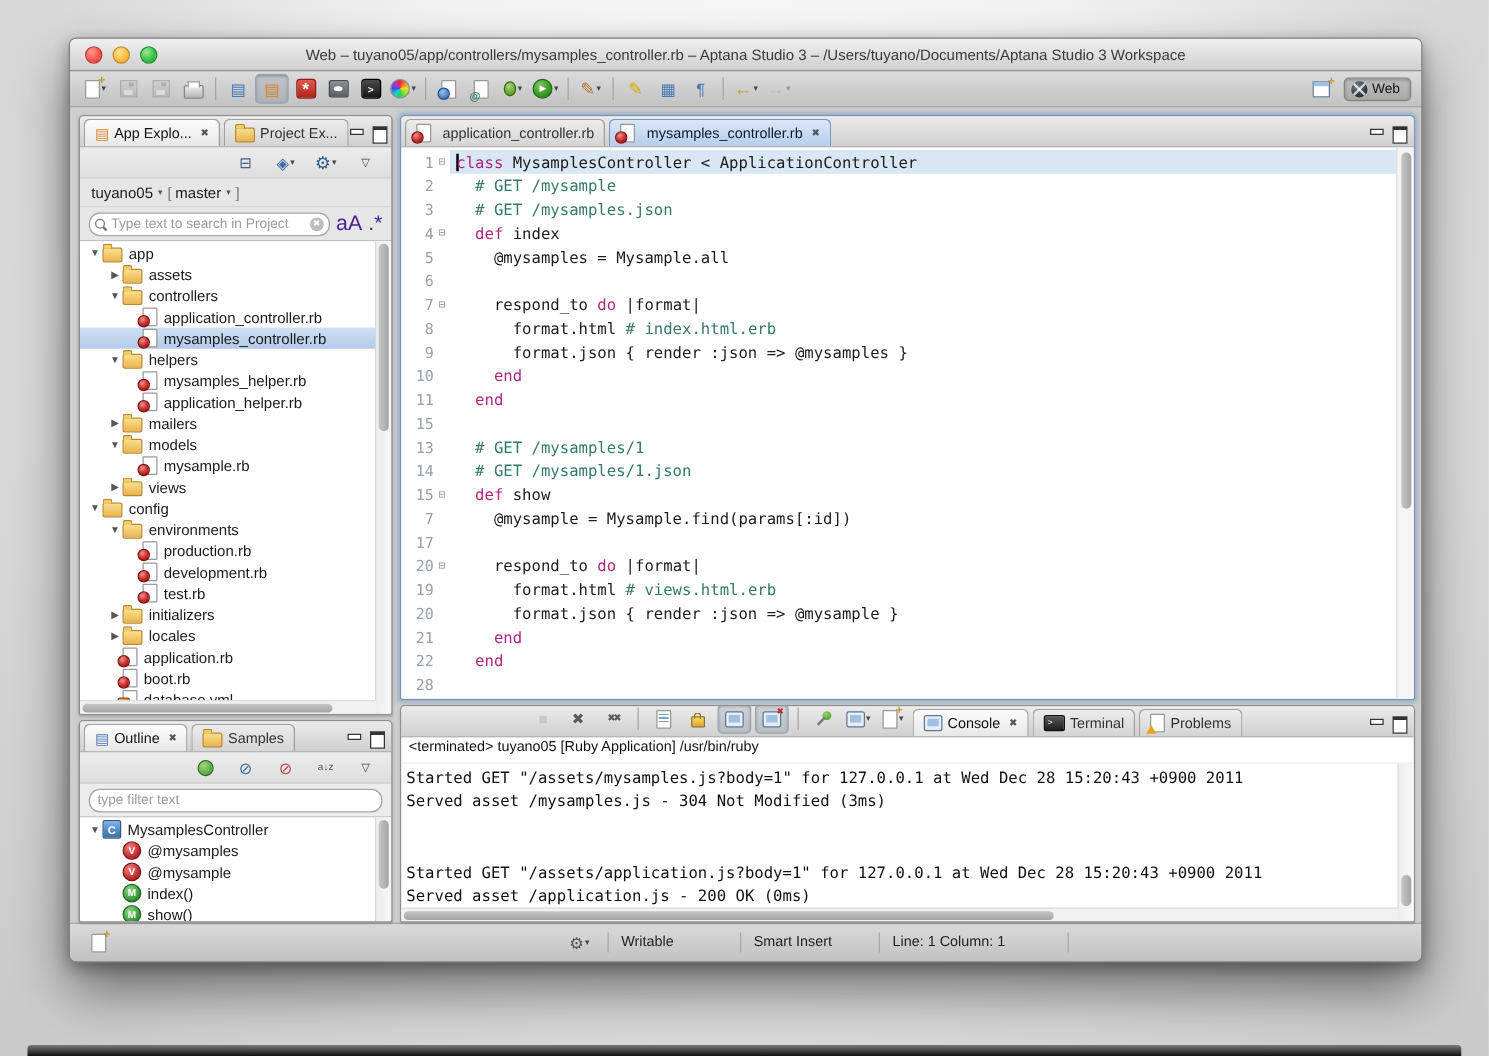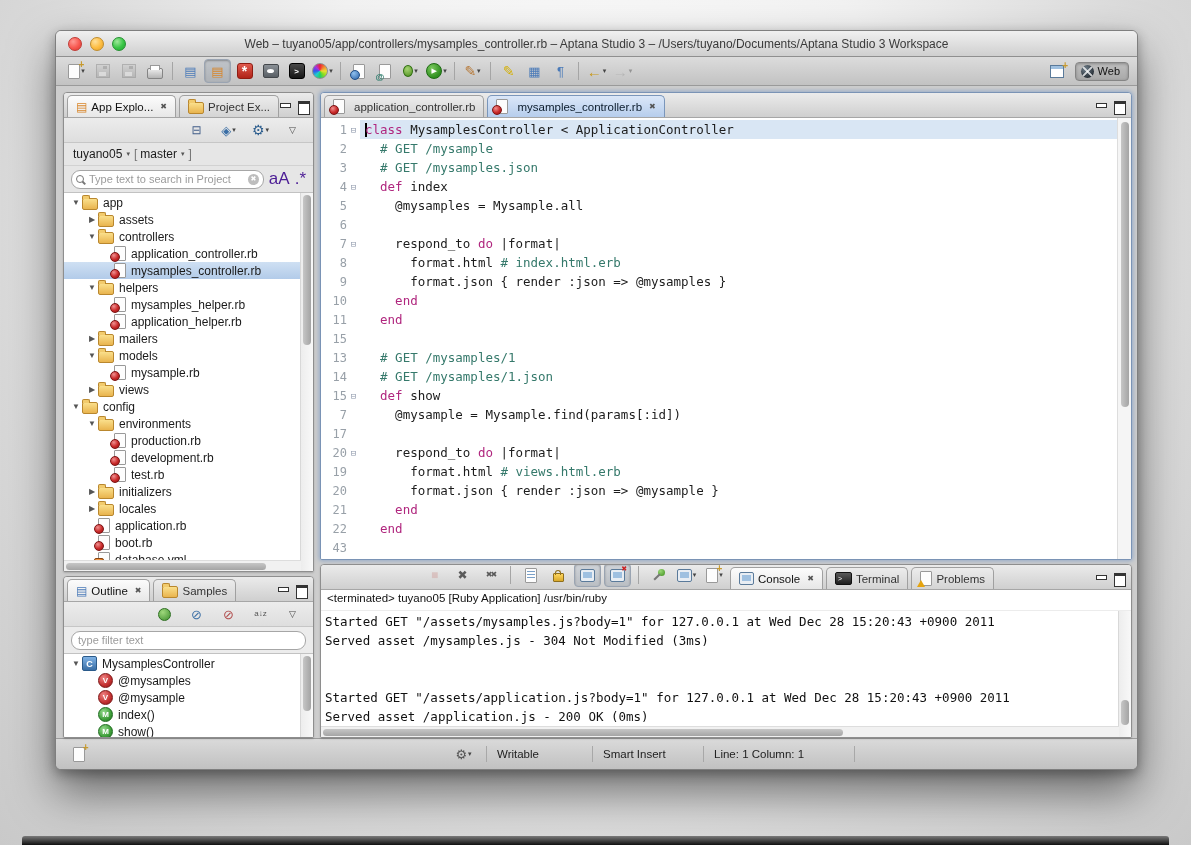--- a/index.html
+++ b/index.html
@@ -688,21 +688,21 @@
               <span class="lnum">21</span>
               <span class="lfold"></span>
               <span class="lcode"><span class="tok-p">    </span><span class="tok-k">end</span></span>
             </div>
             <div class="crow">
               <span class="lnum">22</span>
               <span class="lfold"></span>
               <span class="lcode"><span class="tok-p">  </span><span class="tok-k">end</span></span>
             </div>
             <div class="crow">
-              <span class="lnum">43</span>
+              <span class="lnum">28</span>
               <span class="lfold"></span>
               <span class="lcode"></span>
             </div>
           </div>
         <div class="edscroll">
           <div class="vthumb" style="left:2.5px;top:4px;height:285px"></div>
         </div>
       </div>
     </div>
 

